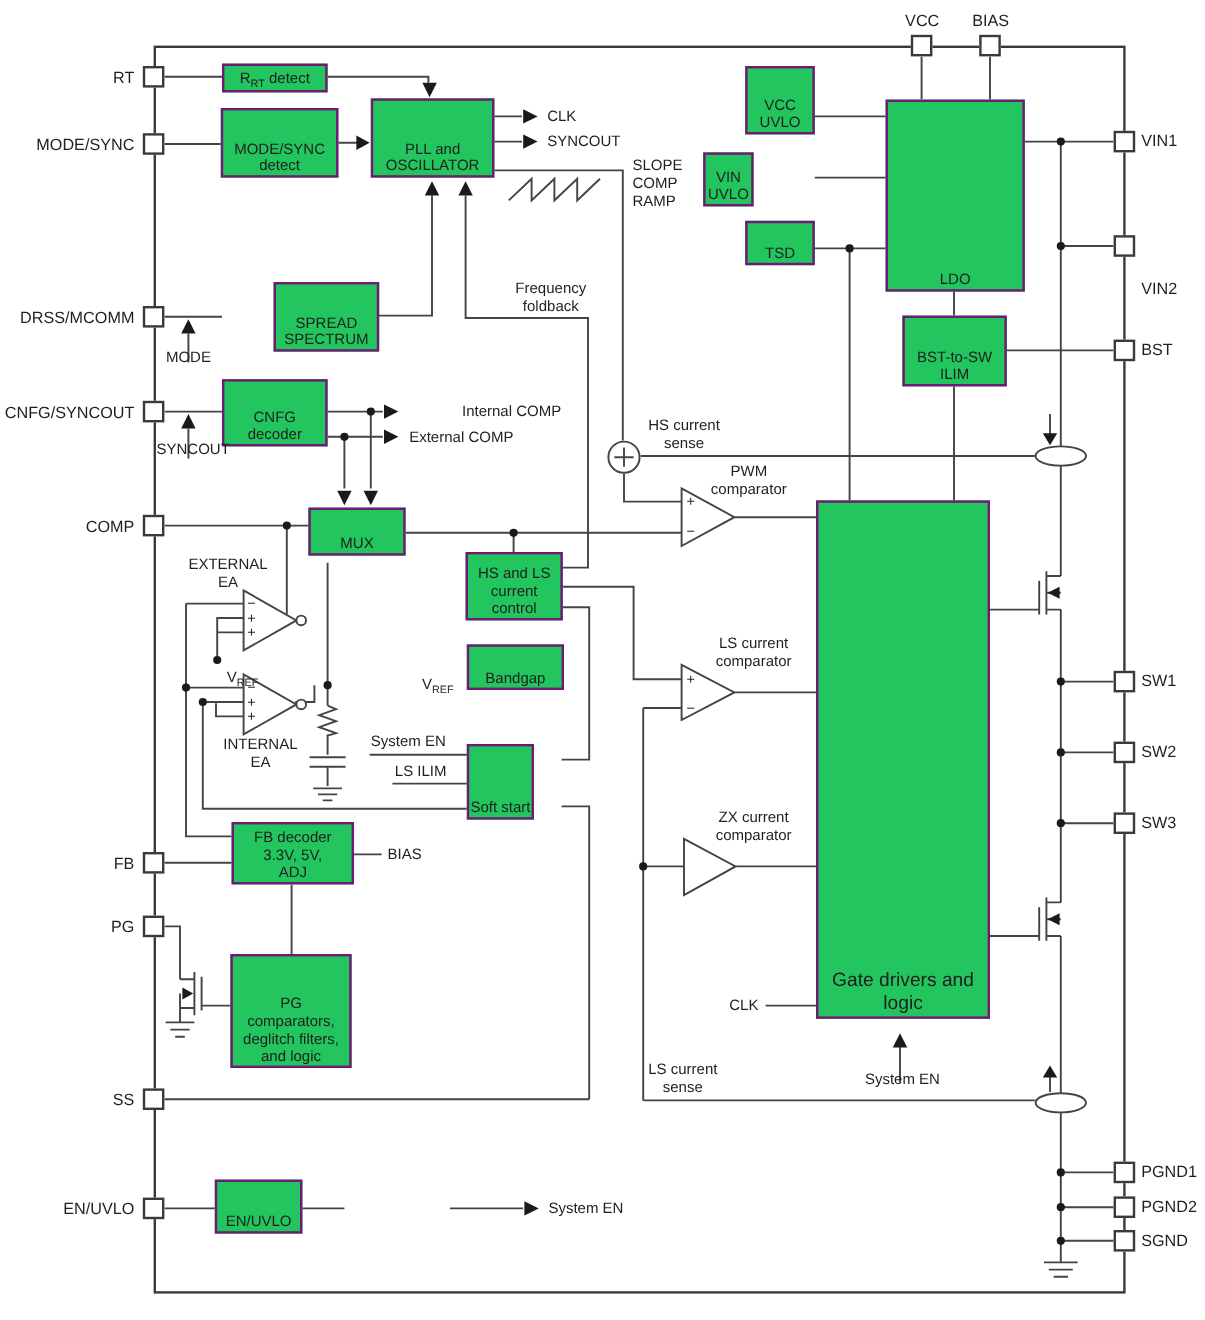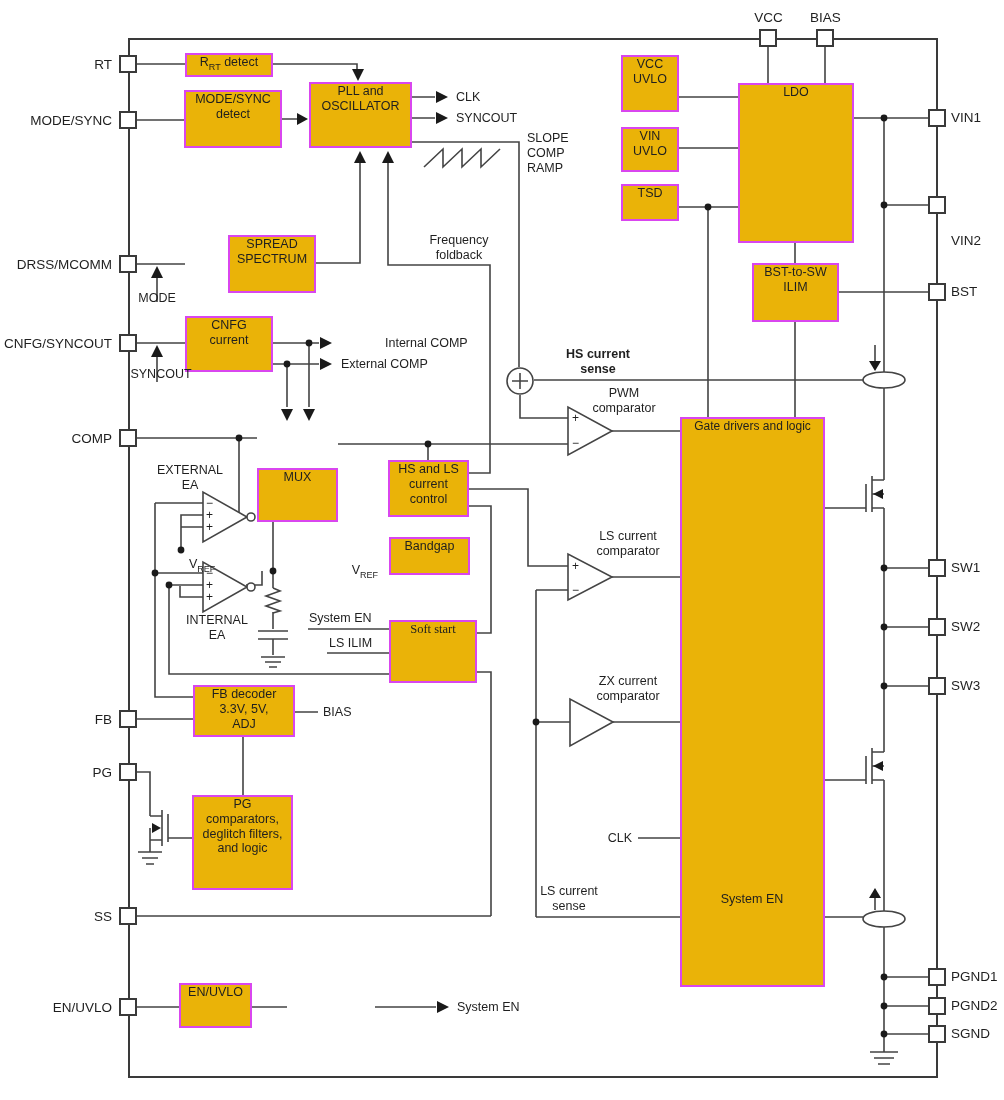--- a/index.html
+++ b/index.html
@@ -1,20 +1,20 @@
 <!DOCTYPE html>
 <html><head>
 <meta charset="utf-8">
 <style>
   html,body{margin:0;padding:0;background:#ffffff;}
   #fig{position:relative;width:1004px;height:1100px;background:#fff;
        font-family:"Liberation Sans", sans-serif;color:#1f1f1f;overflow:hidden;}
   #wires{position:absolute;left:0;top:0;z-index:1;}
-  .box{position:absolute;box-sizing:border-box;border:2px solid #d946ef;background:#eab308;
-       display:flex;align-items:flex-start;justify-content:center;text-align:center;
+  .box{position:absolute;box-sizing:border-box;border:2px solid #701a75;background:#22c55e;
+       display:flex;align-items:flex-end;justify-content:center;text-align:center;
        font-size:12.5px;line-height:1.18;white-space:pre-line;z-index:2;}
   .outer{position:absolute;box-sizing:border-box;border:2.5px solid #3a3a3a;z-index:0;}
   .pin{position:absolute;box-sizing:border-box;width:18px;height:18px;border:2.5px solid #3a3a3a;
        background:#fff;z-index:3;}
   .plab{position:absolute;font-size:13.5px;line-height:1;z-index:2;white-space:nowrap;}
   .plab.r{text-align:right;}
   .lbl{position:absolute;font-size:12.5px;line-height:1.18;white-space:pre-line;z-index:2;}
   .ctr{text-align:center;}
   .rt{text-align:right;}
   .sg{position:absolute;font-size:12px;line-height:1;z-index:2;font-weight:400;}
@@ -145,44 +145,44 @@
   <div class="box" style="left:185px;top:53px;width:88px;height:24px;">
     <span><span>R</span><sub>RT</sub><span> detect</span></span>
   </div>
   <div class="box" style="left:184px;top:90px;width:98px;height:58px;">MODE/SYNC
 detect</div>
   <div class="box" style="left:309px;top:82px;width:103px;height:66px;">PLL and
 OSCILLATOR</div>
   <div class="box" style="left:185px;top:235px;width:88px;height:58px;margin-left:43px;">SPREAD
 SPECTRUM</div>
   <div class="box" style="left:185px;top:316px;width:88px;height:56px;">CNFG
-current</div>
-  <div class="box" style="left:257px;top:423px;width:81px;height:54px;margin-top:45px;">MUX</div>
+decoder</div>
+  <div class="box" style="left:257px;top:423px;width:81px;height:40px;">MUX</div>
   <div class="box" style="left:388px;top:460px;width:81px;height:57px;">HS and LS
 current
 control</div>
   <div class="box" style="left:389px;top:537px;width:81px;height:38px;">Bandgap</div>
-  <div class="box" style="left:389px;top:620px;width:88px;height:63px;font-family:Liberation Serif, serif;">Soft start</div>
+  <div class="box" style="left:389px;top:620px;width:56px;height:63px;">Soft start</div>
   <div class="box" style="left:193px;top:685px;width:102px;height:52px;">FB decoder
 3.3V, 5V,
 ADJ</div>
   <div class="box" style="left:192px;top:795px;width:101px;height:95px;">PG
 comparators,
 deglitch filters,
 and logic</div>
   <div class="box" style="left:179px;top:983px;width:73px;height:45px;">EN/UVLO</div>
   <div class="box" style="left:621px;top:55px;width:58px;height:57px;">VCC
 UVLO</div>
-  <div class="box" style="left:621px;top:127px;width:58px;height:45px;">VIN
+  <div class="box" style="left:586px;top:127px;width:42px;height:45px;">VIN
 UVLO</div>
   <div class="box" style="left:621px;top:184px;width:58px;height:37px;">TSD</div>
   <div class="box" style="left:738px;top:83px;width:116px;height:160px;">LDO</div>
   <div class="box" style="left:752px;top:263px;width:87px;height:59px;">BST-to-SW
 ILIM</div>
-  <div class="box" style="left:680px;top:417px;width:145px;height:570px;font-size:12px;">Gate drivers and logic</div>
+  <div class="box" style="left:680px;top:417px;width:145px;height:432px;font-size:16px;">Gate drivers and logic</div>
 
   <div class="pin" style="left:119px;top:55px;"></div>
   <div class="pin" style="left:119px;top:111px;"></div>
   <div class="pin" style="left:119px;top:255px;"></div>
   <div class="pin" style="left:119px;top:334px;"></div>
   <div class="pin" style="left:119px;top:429px;"></div>
   <div class="pin" style="left:119px;top:710px;"></div>
   <div class="pin" style="left:119px;top:763px;"></div>
   <div class="pin" style="left:119px;top:907px;"></div>
   <div class="pin" style="left:119px;top:998px;"></div>
@@ -235,21 +235,21 @@
   <div class="lbl ctr" style="left:152px;top:463px;width:76px;">EXTERNAL
 EA</div>
   <div class="lbl ctr" style="left:179px;top:613px;width:76px;">INTERNAL
 EA</div>
   <div class="lbl" style="left:189px;top:542px;">
     <span>V</span><sub>REF</sub>
   </div>
   <div class="lbl rt" style="left:340px;top:548px;width:38px;">
     <span>V</span><sub>REF</sub>
   </div>
-  <div class="lbl ctr" style="left:560px;top:347px;width:76px;font-weight:bold;">HS current
+  <div class="lbl ctr" style="left:532px;top:347px;width:76px;">HS current
 sense</div>
   <div class="lbl ctr" style="left:584px;top:386px;width:80px;">PWM
 comparator</div>
   <div class="lbl ctr" style="left:586px;top:529px;width:84px;">LS current
 comparator</div>
   <div class="lbl ctr" style="left:586px;top:674px;width:84px;">ZX current
 comparator</div>
   <div class="lbl" style="left:309px;top:611px;">System EN</div>
   <div class="lbl" style="left:329px;top:636px;">LS ILIM</div>
   <div class="lbl" style="left:323px;top:705px;">BIAS</div>

